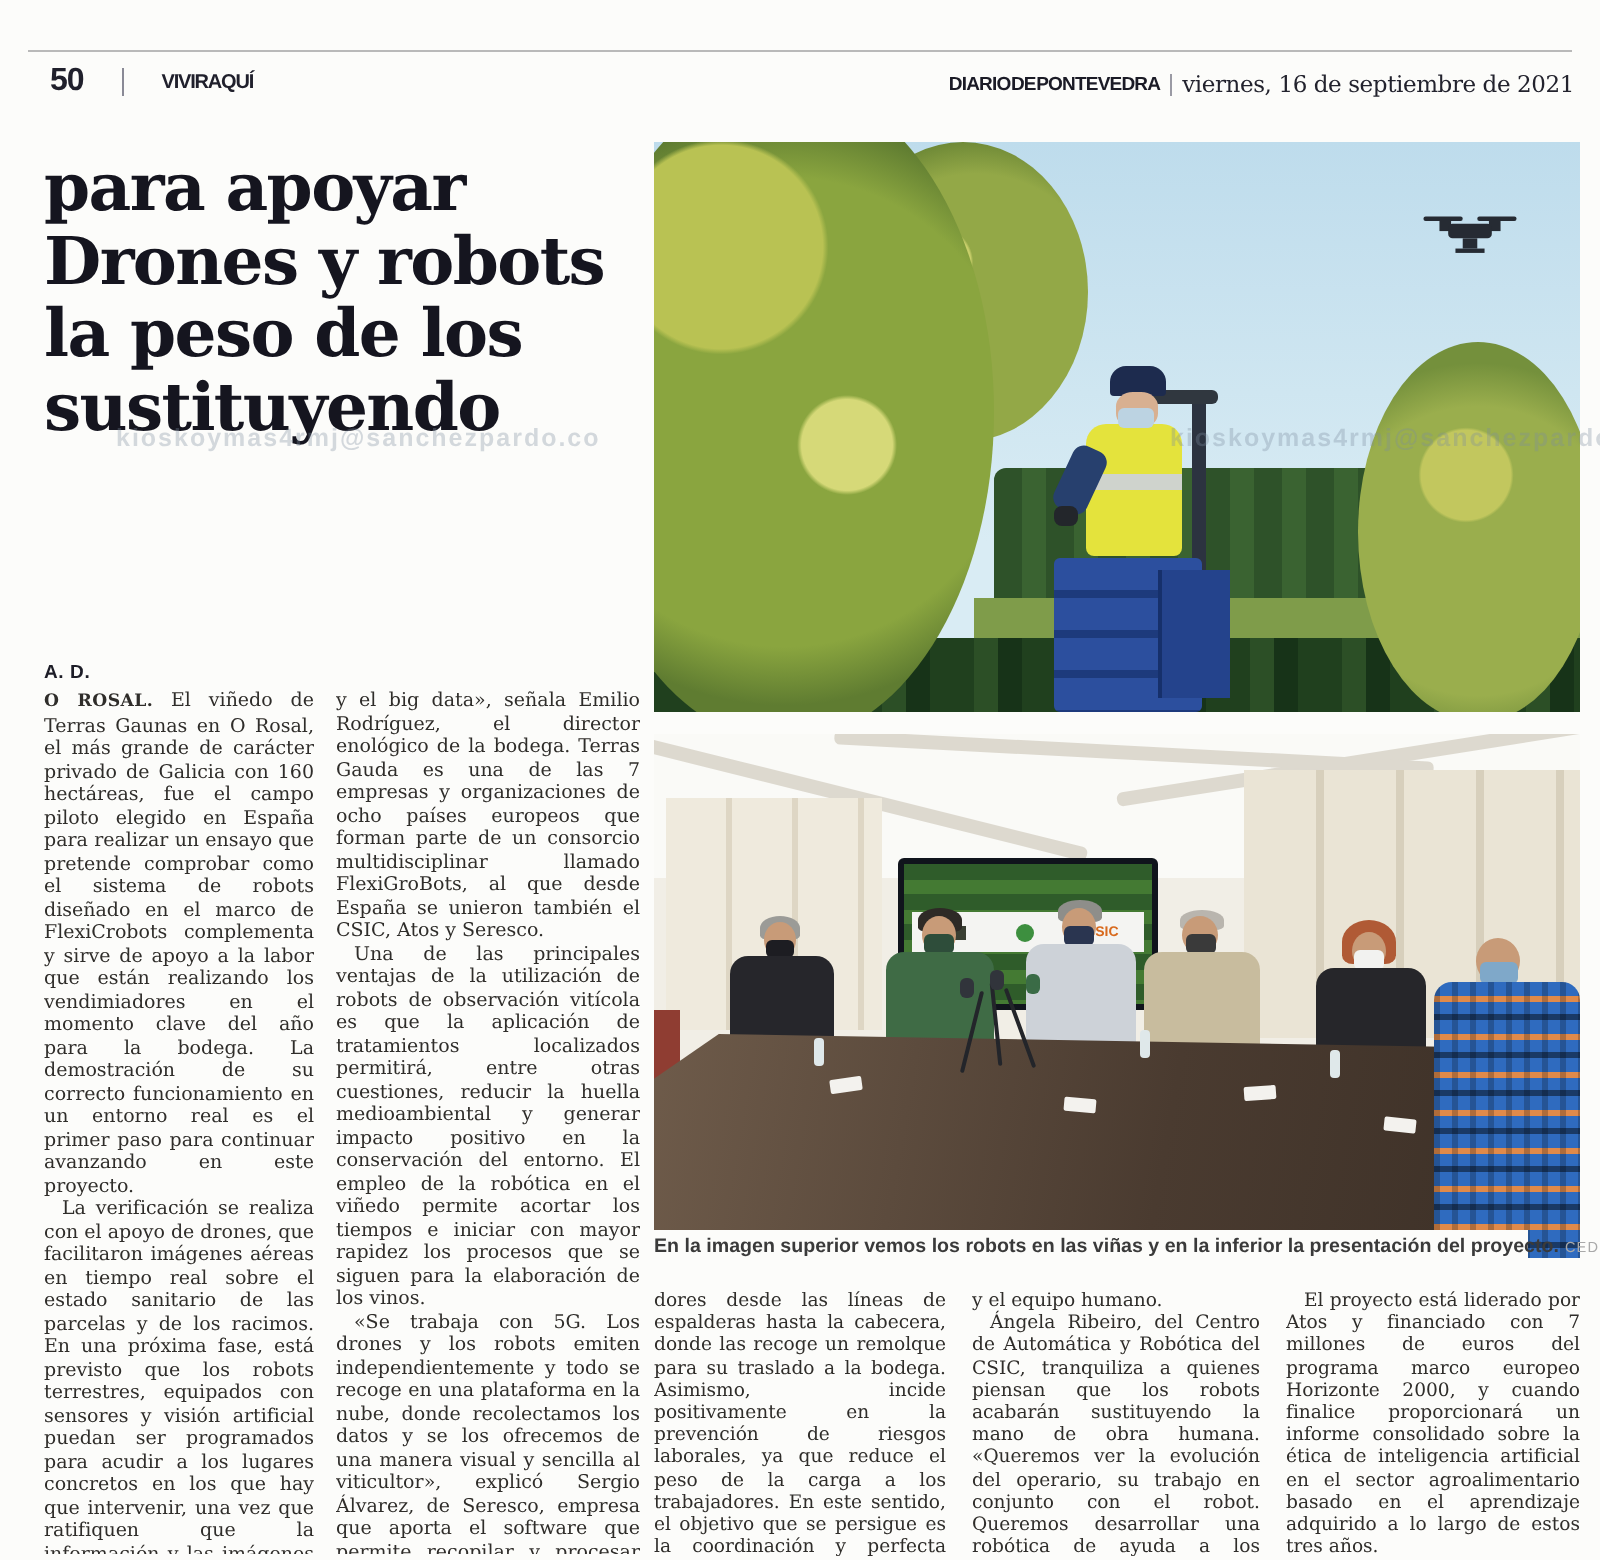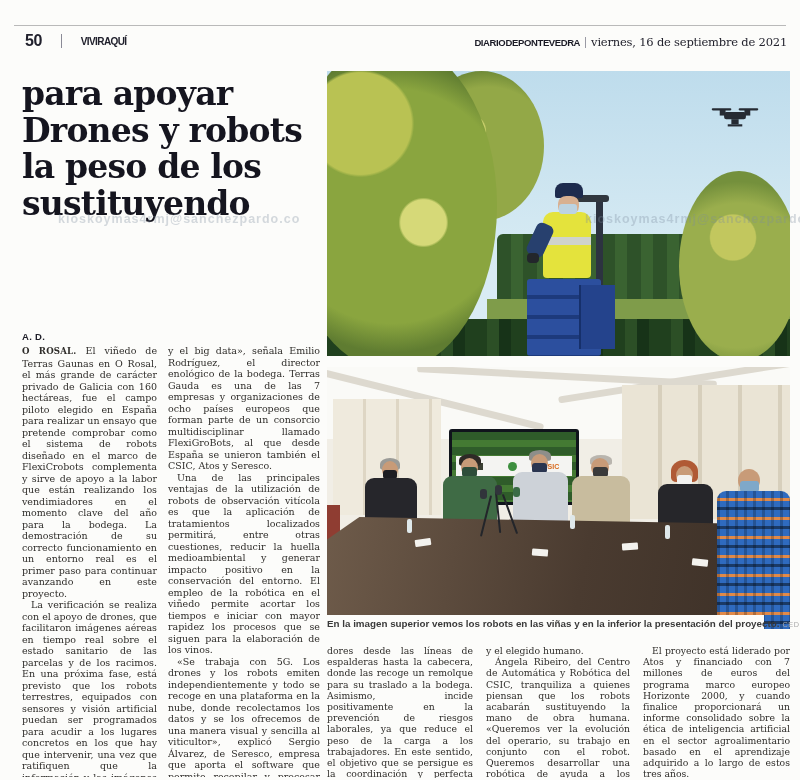--- a/index.html
+++ b/index.html
@@ -273,21 +273,21 @@
   </figure>
 
   <div class="caption">
     <span>En la imagen superior vemos los robots en las viñas y en la inferior la presentación del proyecto.</span><span class="credit">CEDIDAS</span>
   </div>
 
   <div class="col col-b col3">
     <p class="cont">dores desde las líneas de espalderas hasta la cabecera, donde las recoge un remolque para su traslado a la bodega. Asimismo, incide positivamente en la prevención de riesgos laborales, ya que reduce el peso de la carga a los trabajadores. En este sentido, el objetivo que se persigue es la coordinación y perfecta interactuación entre el robot</p>
   </div>
   <div class="col col-b col4">
-    <p class="cont">y el elegido humano.</p>
+    <p class="cont">y el equipo humano.</p>
     <p>Ángela Ribeiro, del Centro de Automática y Robótica del CSIC, tranquiliza a quienes piensan que los robots acabarán sustituyendo la mano de obra humana. «Queremos ver la evolución del operario, su trabajo en conjunto con el robot. Queremos desarrollar una robótica de ayuda a los operarios».</p>
   </div>
   <div class="col col-b col5">
     <p>El proyecto está liderado por Atos y financiado con 7 millones de euros del programa marco europeo Horizonte 2000, y cuando finalice proporcionará un informe consolidado sobre la ética de inteligencia artificial en el sector agroalimentario basado en el aprendizaje adquirido a lo largo de estos tres años.</p>
   </div>
 
   <div class="watermark">kioskoymas4rmj@sanchezpardo.co</div>
   <div class="watermark watermark2">kioskoymas4rmj@sanchezpardo.co</div>
 
 </div>

